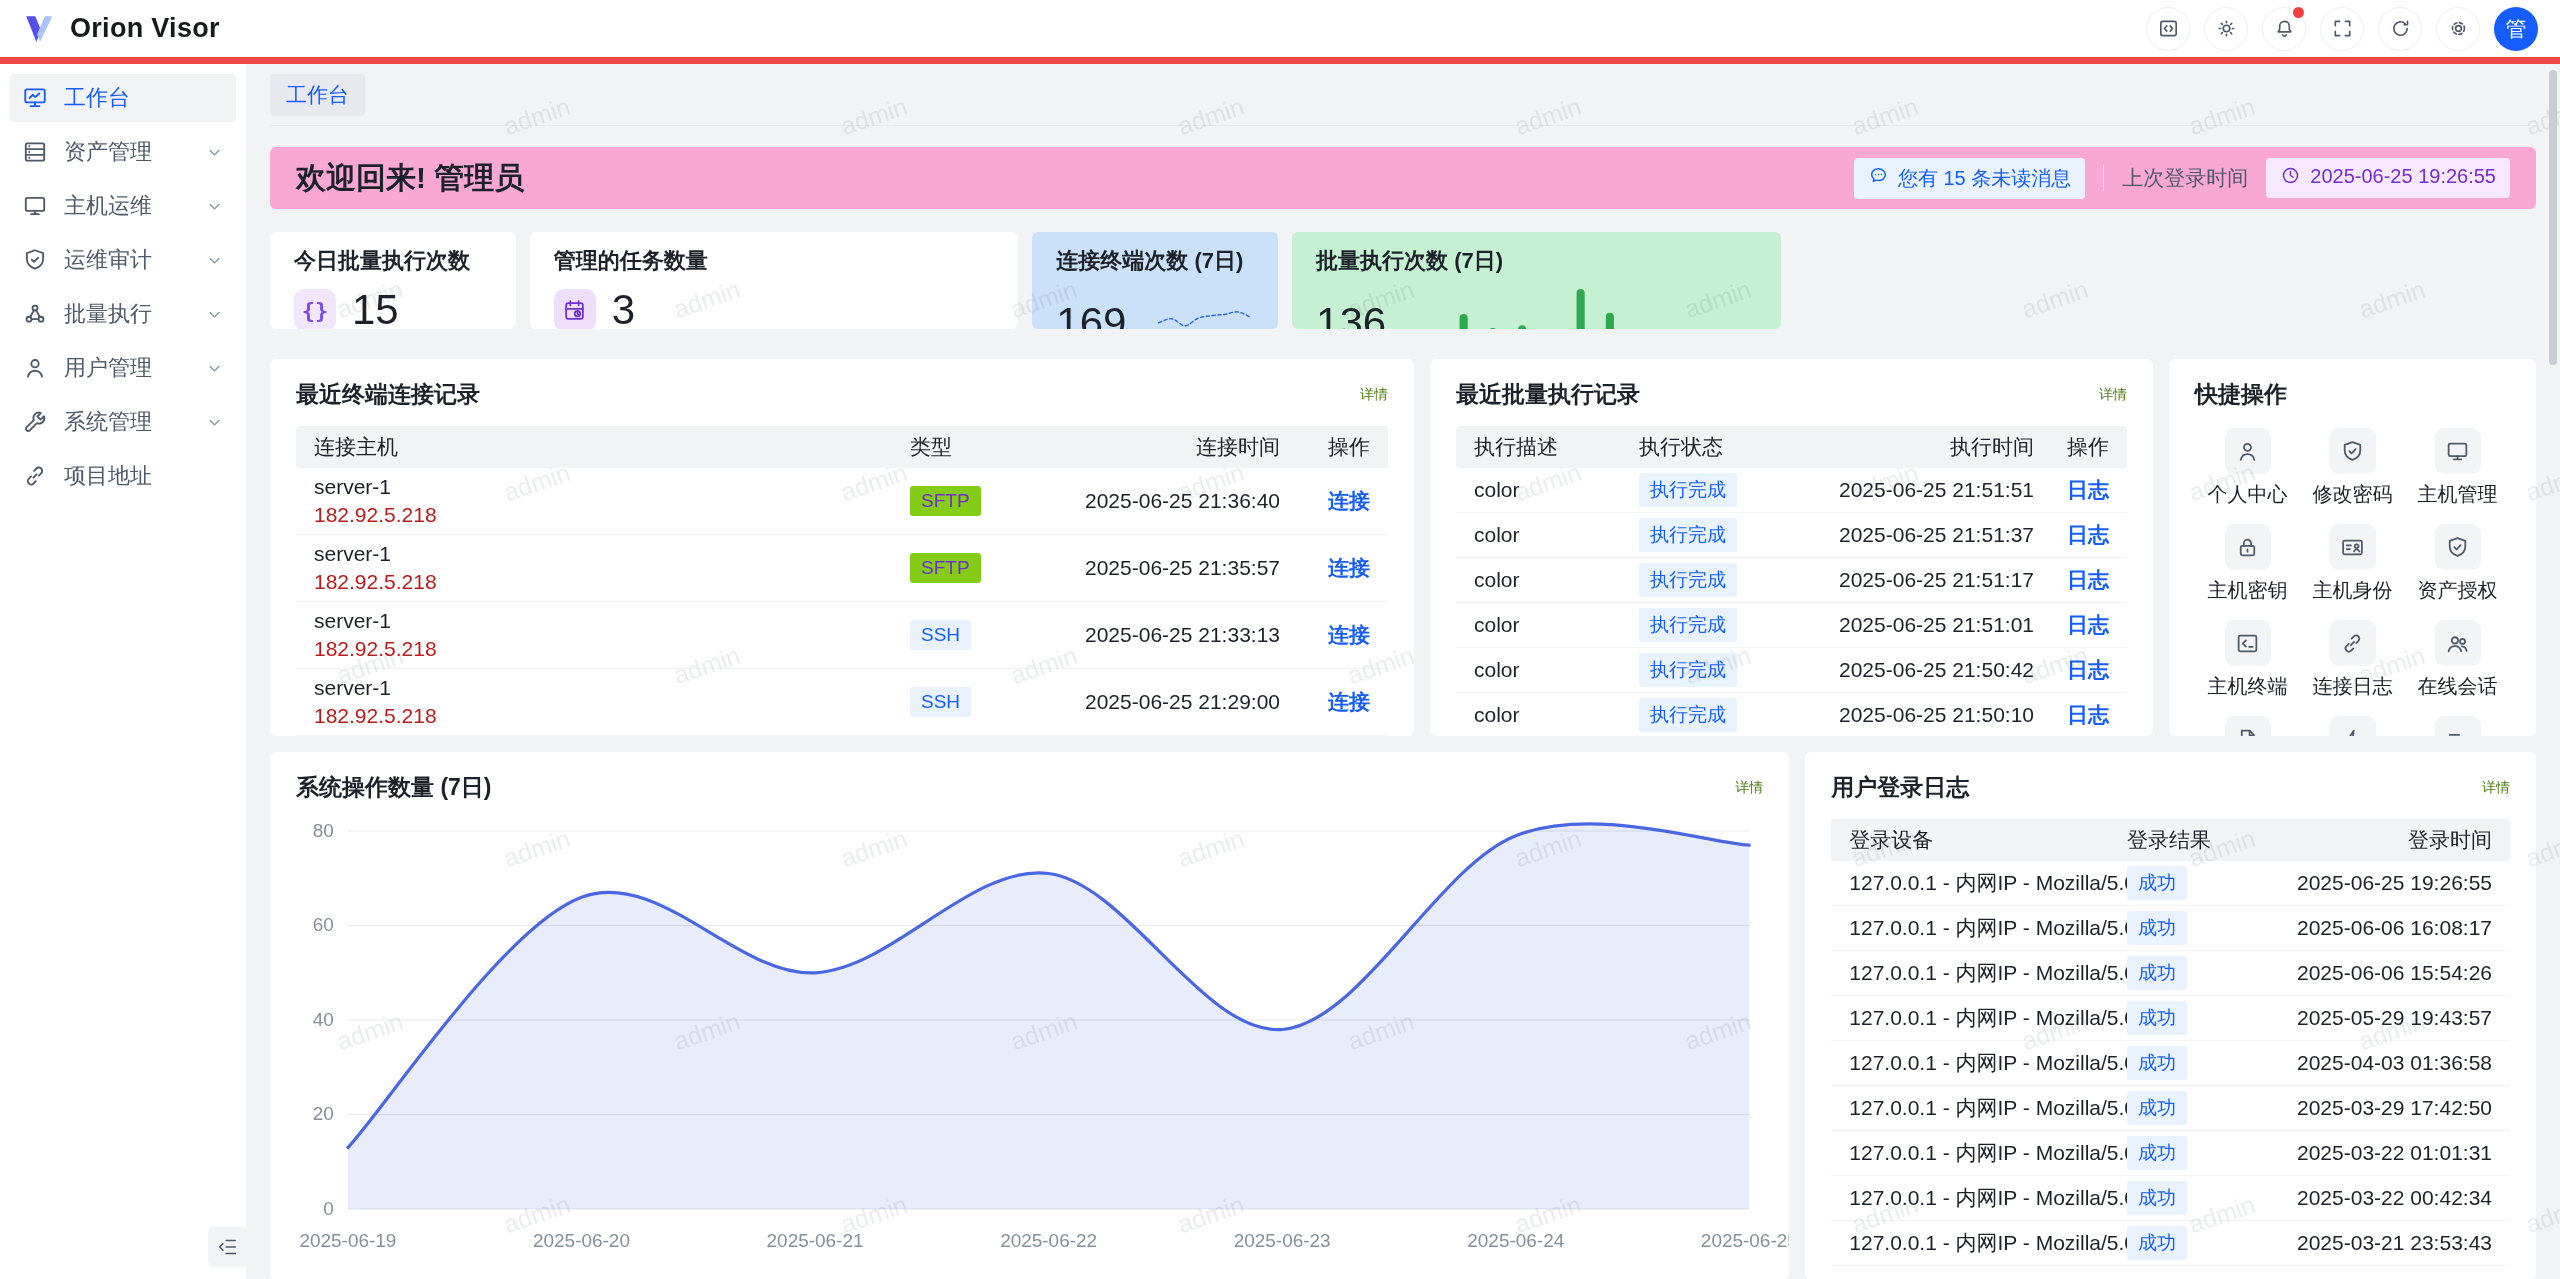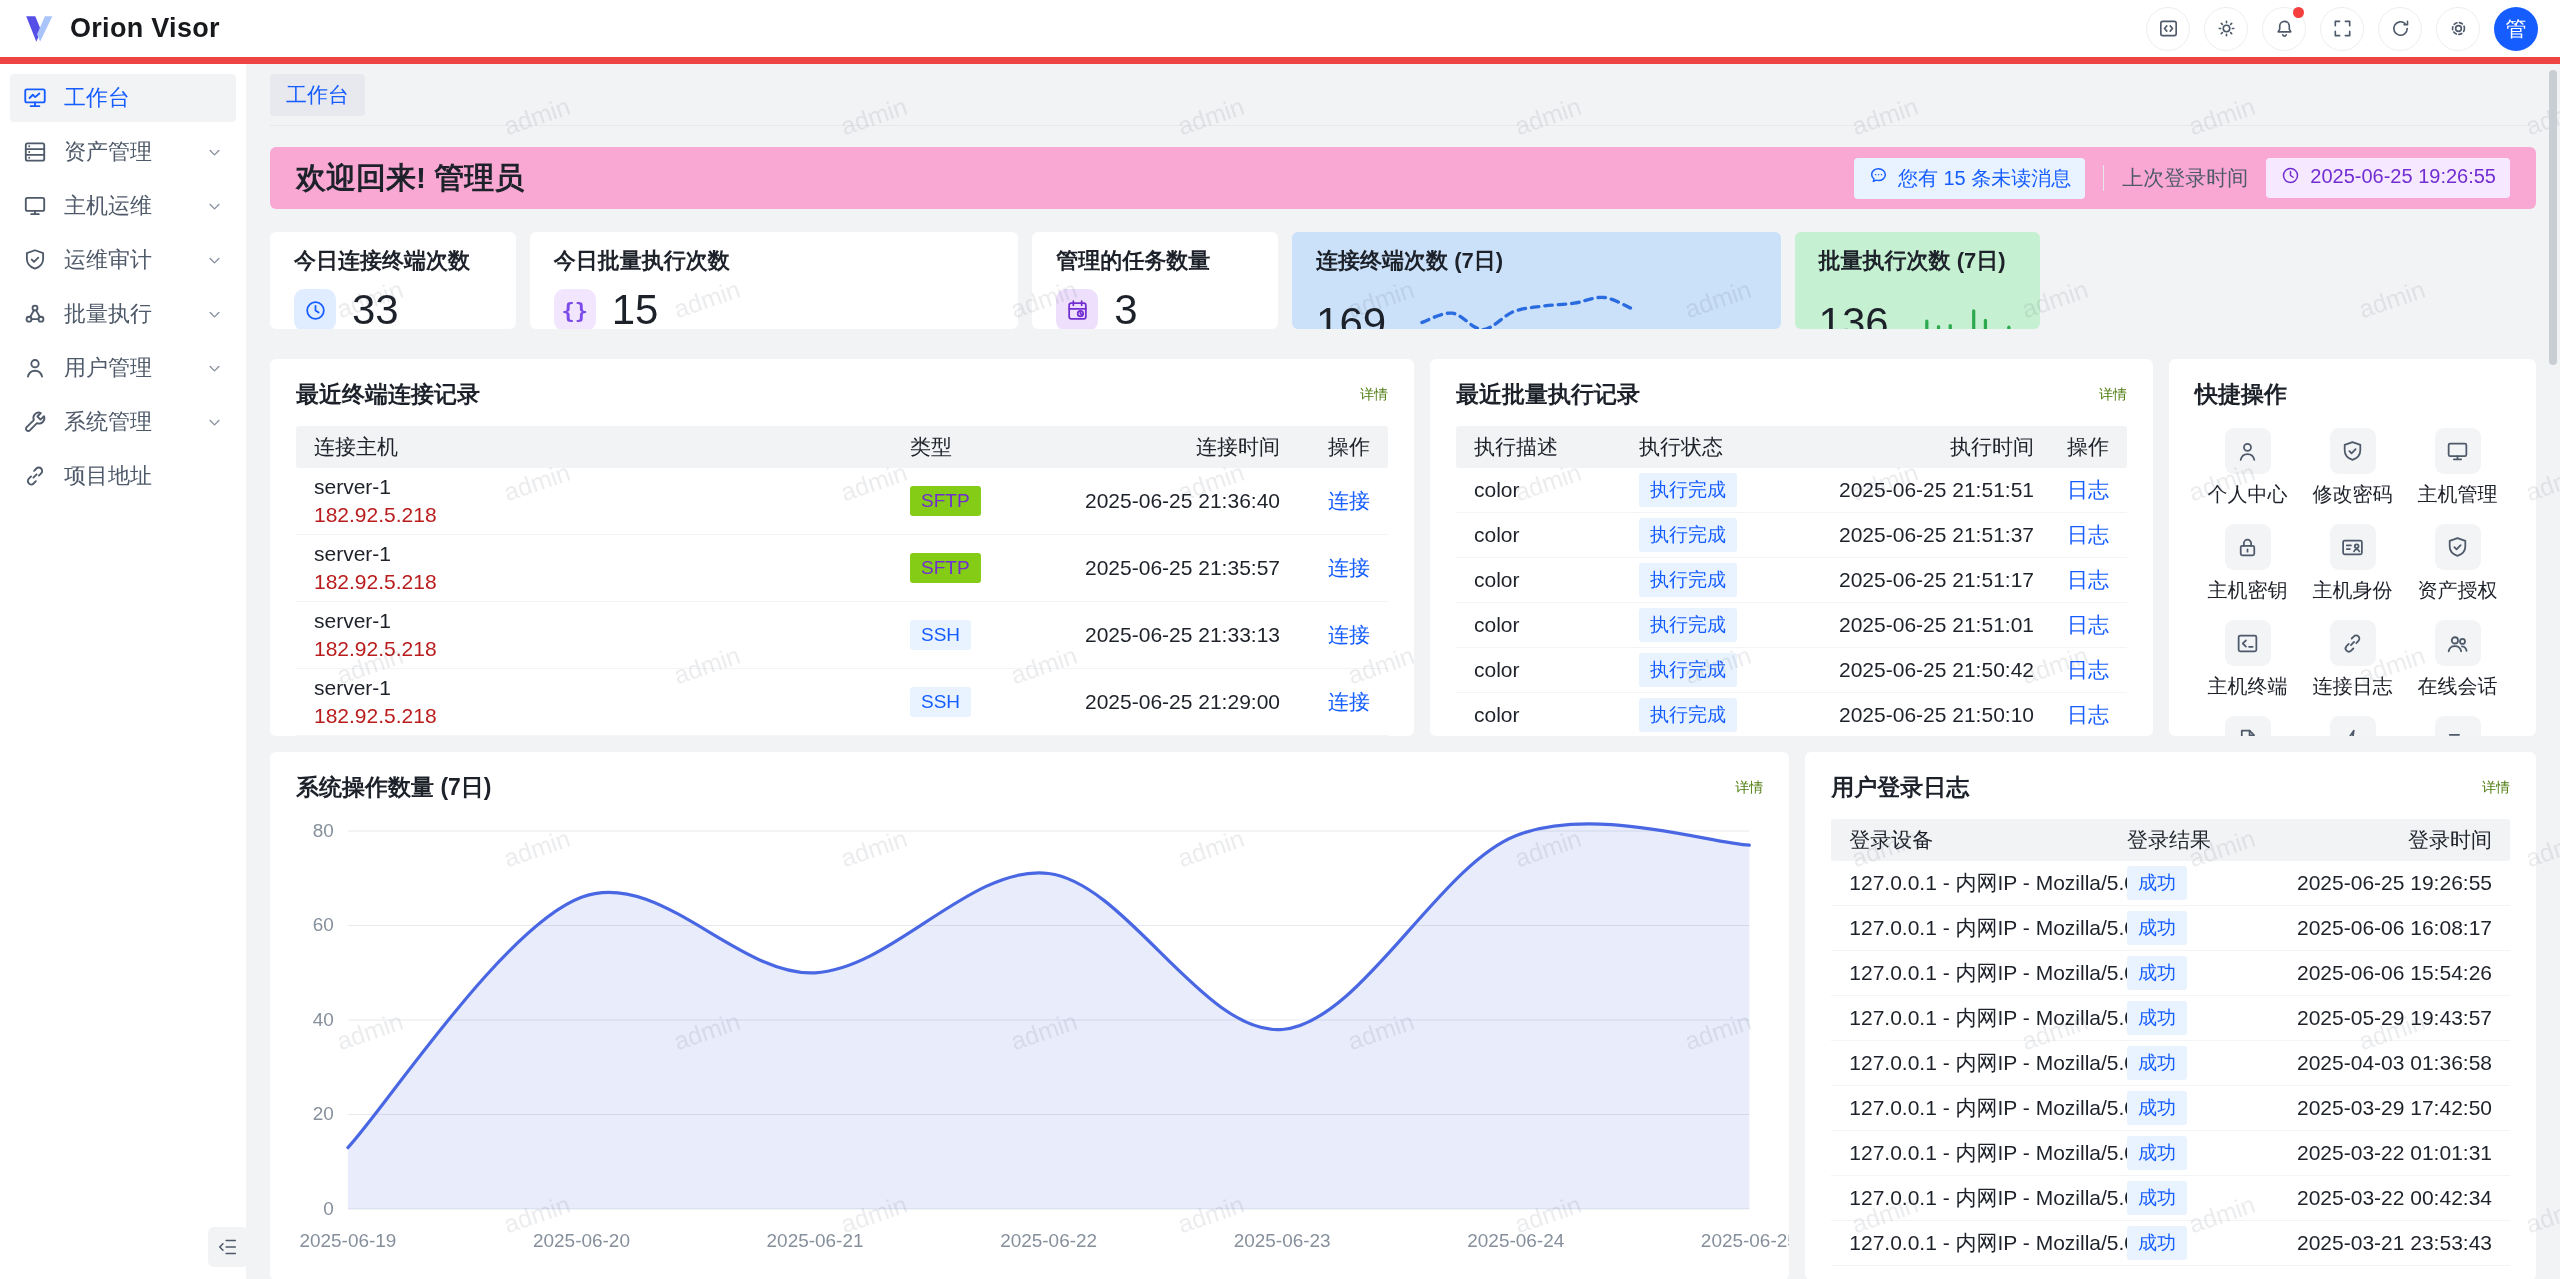--- a/index.html
+++ b/index.html
@@ -78,21 +78,21 @@
   .grid-batch { grid-template-columns:1fr 150px 245px 75px; }
   .grid-login { grid-template-columns:1fr 120px 245px; }
   .trow-term { height:67px; }
   .trow-batch { height:45px; }
   .trow-login { height:45px; }
   .host-name { color:#1d2129; line-height:1.35; }
   .host-ip { color:#b91c1c; line-height:1.35; }
   .cell-time { text-align:right; color:#1d2129; }
   .cell-center { text-align:left; }
   .cell-right { text-align:right; }
-  .tlink { color:#165dff; cursor:pointer; }
+  .tlink { color:#165dff; cursor:pointer;font-weight:bold; }
   .badge { display:inline-block; font-size:19px; padding:4px 11px; border-radius:3px; }
   .b-blue { background:#e8f3ff; color:#165dff; }
   .b-purple { background:#84cc16; color:#722ed1; }
   .device-cell { white-space:nowrap; overflow:hidden; max-width:100%; }
 
   
   .quick-grid { margin-top:18px; display:grid; grid-template-columns:1fr 1fr 1fr; row-gap:16px; }
   .quick-item { text-align:center; cursor:pointer; }
   .quick-tile { width:46px; height:46px; border-radius:9px; background:#f3f4f6; margin:0 auto;
     display:flex; align-items:center; justify-content:center; color:#4e5969; }
@@ -272,32 +272,20 @@
         <span id="clk-ic-slot"><svg viewBox="0 0 24 24" class="ic">
               <circle cx="12" cy="12" r="8"></circle>
               <path d="M12 7.5V12l3 2"></path>
             </svg></span>
         <span>2025-06-25 19:26:55</span>
       </span>
     </div>
   </div>
 
   <div class="stats">
-      <div class="stat-card">
-        <div class="stat-label">今日连接终端次数</div>
-        <div class="stat-row">
-          <span class="stat-ic" style="background: rgb(224, 236, 255); color: rgb(22, 93, 255);">
-            <svg viewBox="0 0 24 24" class="ic">
-              <circle cx="12" cy="12" r="8"></circle>
-              <path d="M12 7.5V12l3 2"></path>
-            </svg>
-          </span>
-          <span class="stat-value">33</span>
-        </div>
-      </div>
       <div class="stat-card">
         <div class="stat-label">今日批量执行次数</div>
         <div class="stat-row">
           <span class="stat-ic" style="background: rgb(242, 230, 255); color: rgb(125, 75, 232);">
             <span class="glyph">{}</span>
           </span>
           <span class="stat-value">15</span>
         </div>
       </div>
       <div class="stat-card">

